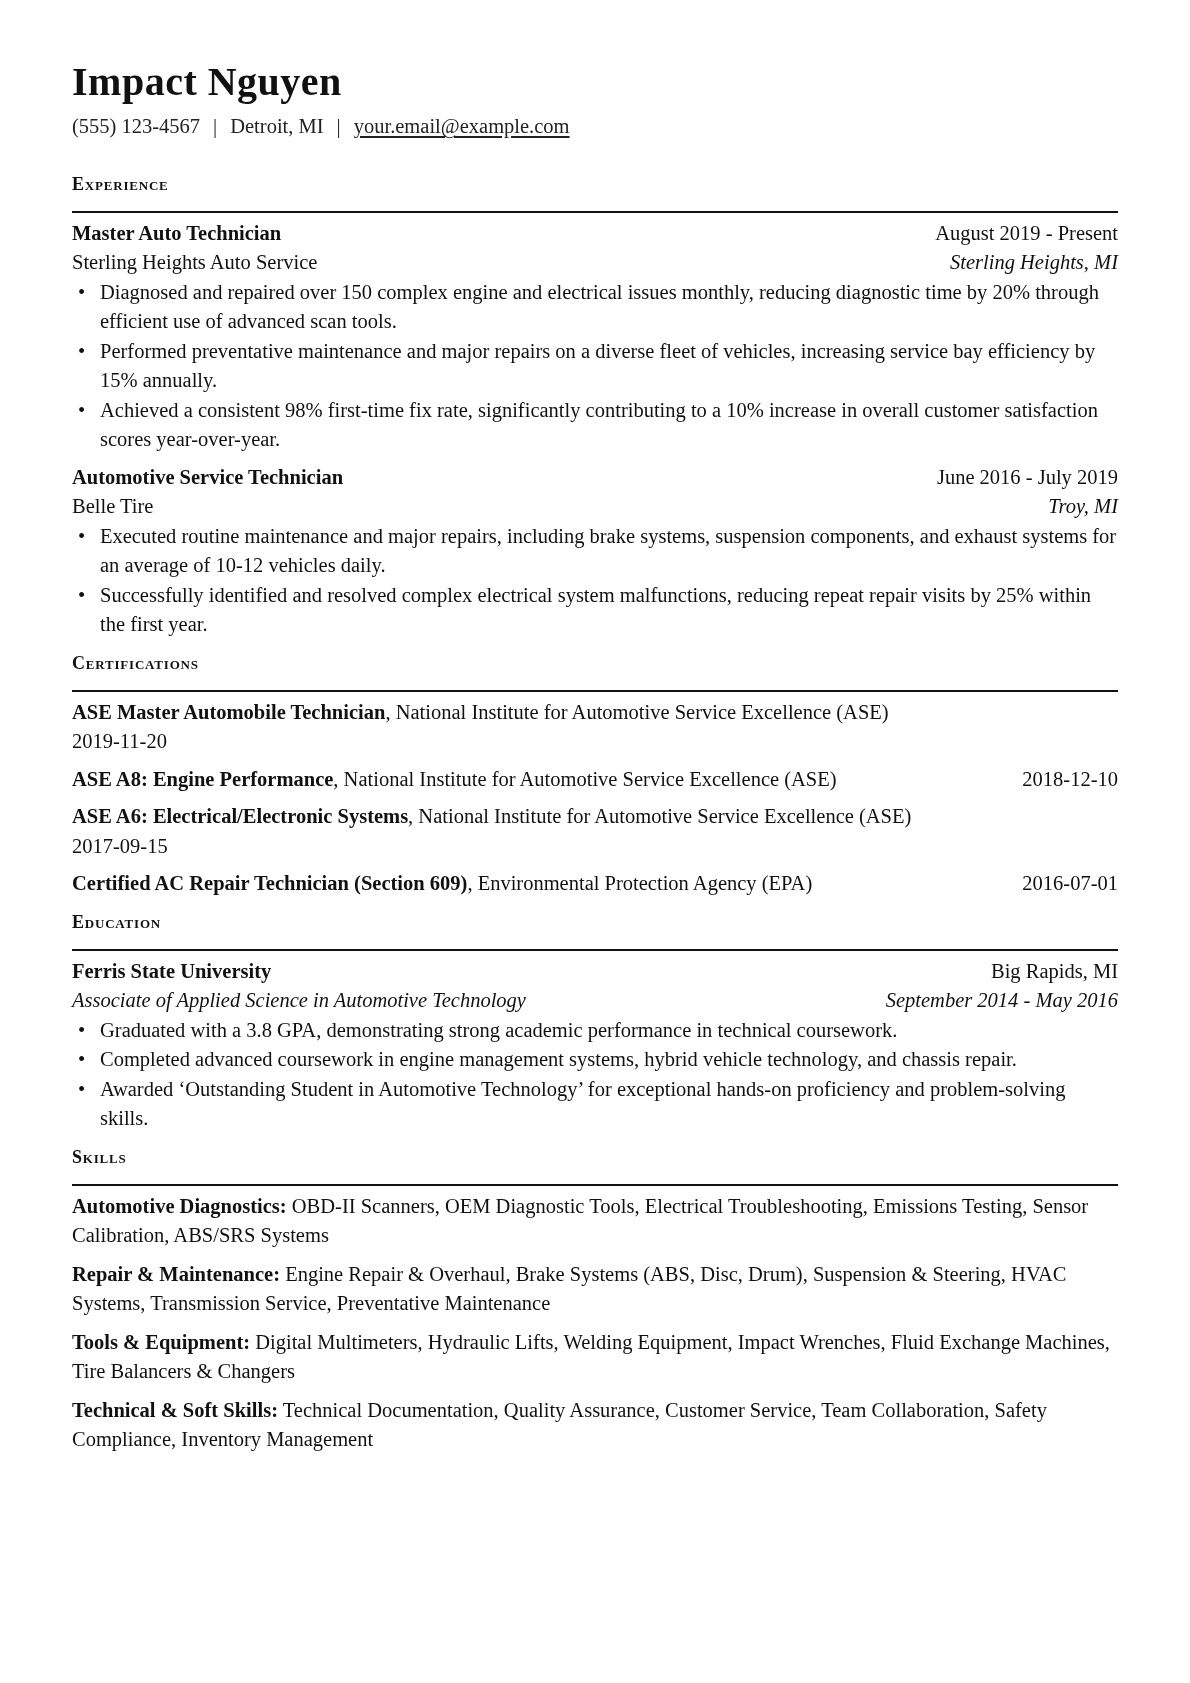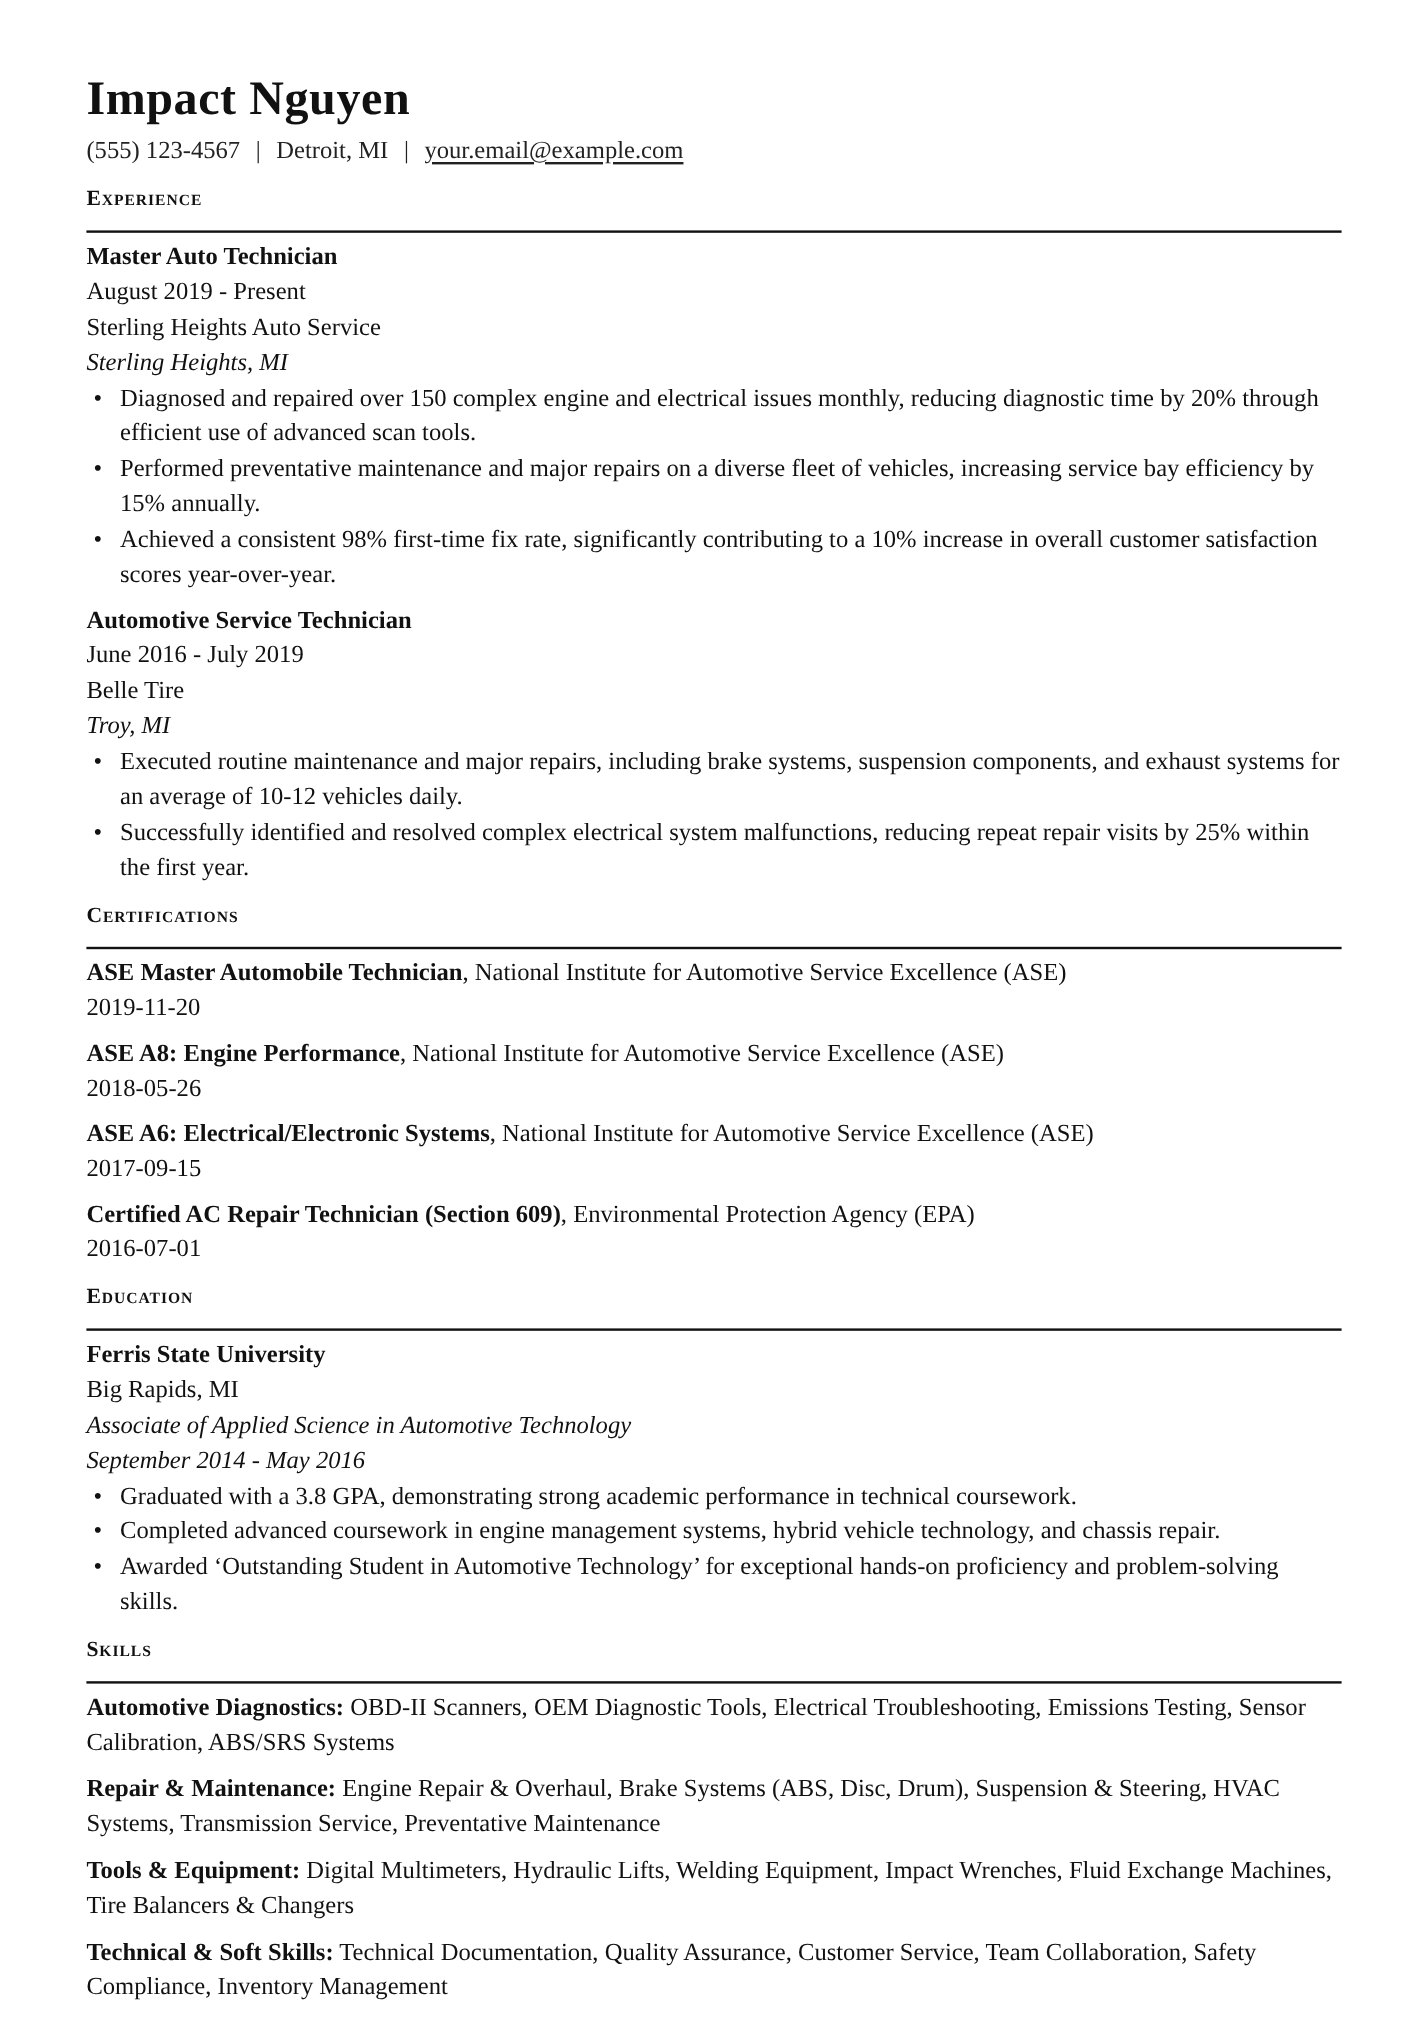--- a/index.html
+++ b/index.html
@@ -1,26 +1,26 @@
 <!DOCTYPE html>
 <html><head>
 <meta charset="utf-8">
 <style>
   html, body { margin: 0; padding: 0; background: #ffffff; }
   body { width: 1190px; height: 1683px; position: relative; overflow: hidden;
          font-family: "DejaVu Serif", "Liberation Serif", serif; color: #111; }
   .page { position: absolute; left: 72px; top: 58px; width: 1046px;
           font-family: "Liberation Serif", "DejaVu Serif", serif; font-size: 20.5px; line-height: 29.5px; }
   .name { font-size: 40px; font-weight: bold; line-height: 48px; letter-spacing: 0.5px; margin: 0 0 6px 0; }
-  .contact { display: flex; align-items: center; gap: 0; color: #222; margin-bottom: 8px; }
+  .contact { display: flex; align-items: center; gap: 0; color: #222; margin-bottom: 27px; }
   .contact .sep { margin: 0 13px; }
   .contact a { color: #222; text-decoration: underline; text-underline-offset: 3px; }
   .section-head { font-size: 18px; font-weight: bold; font-variant: small-caps; letter-spacing: 0.8px;
                   line-height: 30px; border-bottom: 2.2px solid #111; padding-bottom: 12px; margin: 0 0 6px 0; }
-  .row { display: flex; justify-content: space-between; align-items: baseline; flex-direction: column; }
+  .row { display: flex; justify-content: space-between; align-items: baseline; }
   .b { font-weight: bold; }
   .i { font-style: italic; }
   ul { margin: 0; padding: 0; list-style: none; }
   li { position: relative; padding-left: 28px; }
   li::before { content: "\2022"; position: absolute; left: 6px; top: 0; }
   .job { margin-bottom: 8px; }
   .cert { margin-bottom: 8px; }
   .skill { margin-bottom: 9px; }
   .sec { margin-bottom: 4px; }
 </style>
@@ -75,21 +75,21 @@
 
   <div class="sec">
     <div class="section-head">Certifications</div>
 
     <div class="cert">
       <div><span class="b">ASE Master Automobile Technician</span><span>, National Institute for Automotive Service Excellence (ASE)</span></div>
       <div>2019-11-20</div>
     </div>
     <div class="cert row">
       <div><span class="b">ASE A8: Engine Performance</span><span>, National Institute for Automotive Service Excellence (ASE)</span></div>
-      <div>2018-05-26</div>
+      <div>2018-12-10</div>
     </div>
     <div class="cert">
       <div><span class="b">ASE A6: Electrical/Electronic Systems</span><span>, National Institute for Automotive Service Excellence (ASE)</span></div>
       <div>2017-09-15</div>
     </div>
     <div class="cert row">
       <div><span class="b">Certified AC Repair Technician (Section 609)</span><span>, Environmental Protection Agency (EPA)</span></div>
       <div>2016-07-01</div>
     </div>
   </div>

